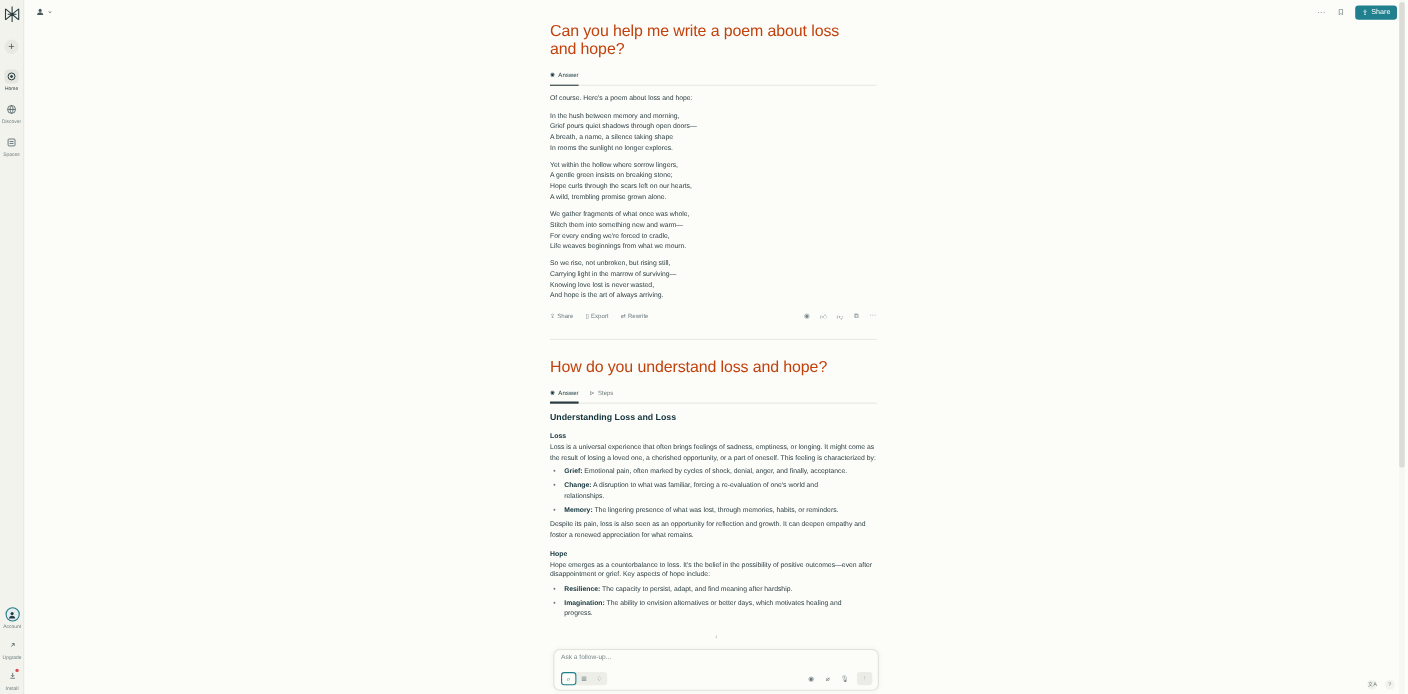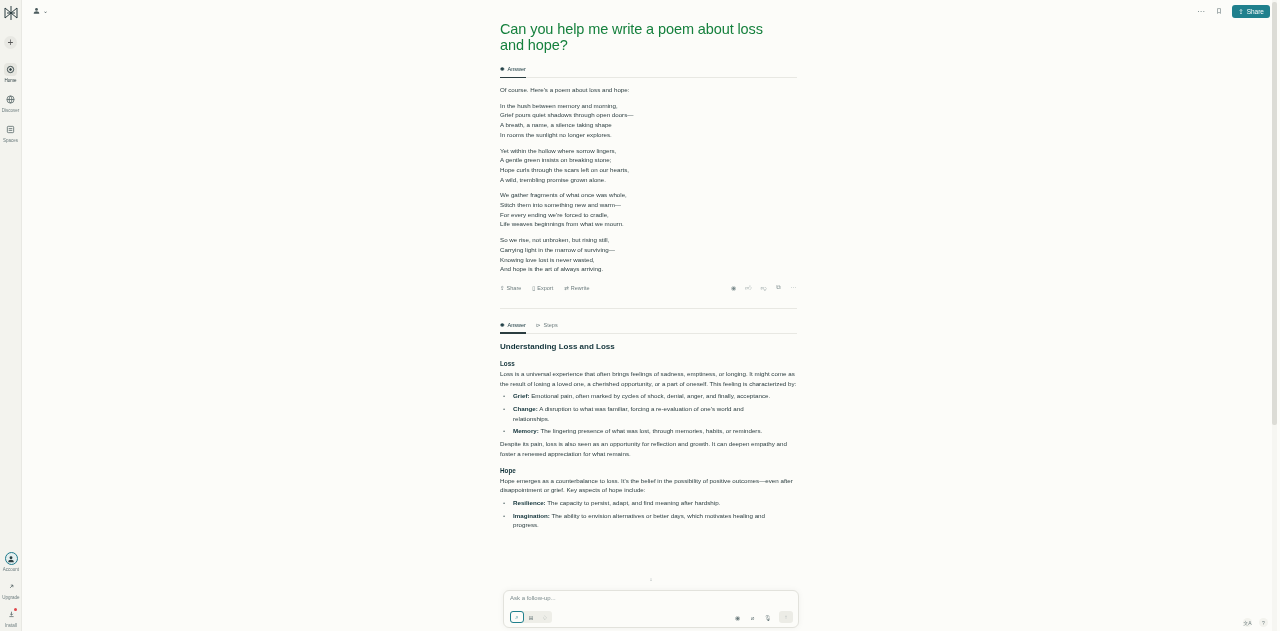--- a/index.html
+++ b/index.html
@@ -51,21 +51,21 @@
   .share-top {
     background: #20808d; color: #fff; font-size: 6.5px; border-radius: 3px;
     padding: 0 6px; height: 13px; display: flex; align-items: center; gap: 3px; cursor: pointer;
   }
   
   .scroll-track { position: absolute; right: 3px; top: 0; width: 5px; height: 631px; background: #f6f6f2; }
   .scroll-thumb { position: absolute; right: 3px; top: 2px; width: 5px; height: 423px; background: #dcdcd6; border-radius: 2px; }
 
   
   .main { position: absolute; left: 500px; top: 0; width: 297px; }
-  .q-title { font-size: 14.5px; font-weight: 500; color: #15803d; line-height: 16px; letter-spacing: -0.1px; }
+  .q-title { font-size: 14.5px; font-weight: 500; color: #c2410c; line-height: 16px; letter-spacing: -0.1px; }
   .tabs { display: flex; gap: 10px; border-bottom: 1px solid #e8e8e3; height: 15px; position: relative; }
   .tab { font-size: 5.5px; color: #6b7b7d; display: flex; align-items: center; gap: 3px; height: 12px; cursor: pointer; position: relative; }
   .tab.active { color: #13343b; }
   .tab.active::after { content: ""; position: absolute; left: 0; right: 0; bottom: -3px; height: 1.5px; background: #2b3d40; }
   .body-txt { font-size: 6.2px; line-height: 9.7px; color: #2b3d40; }
   .stanza { margin-top: 6px; }
   .actions { display: flex; align-items: center; height: 12px; font-size: 5.5px; color: #6b7b7d; }
   .act { display: flex; align-items: center; gap: 2px; margin-right: 11px; cursor: pointer; }
   .act-right { margin-left: auto; display: flex; gap: 8px; }
   .act-ic { width: 7px; text-align: center; color: #7a8a8c; font-size: 6px; cursor: pointer; }
@@ -243,20 +243,21 @@
         <span class="act-ic">👍︎</span>
         <span class="act-ic">👎︎</span>
         <span class="act-ic">⧉</span>
         <span class="act-ic">···</span>
       </div>
     </div>
     <div class="divider" style="margin-top:14px;"></div>
   </section>
 
   <section>
+    <h1 class="q-title" style="margin-top:17px;">How do you understand loss and hope?</h1>
     <div class="tabs" style="margin-top:10px;">
       <div class="tab active">
         <span>✺</span>
         <span>Answer</span>
       </div>
       <div class="tab">
         <span>⊳</span>
         <span>Steps</span>
       </div>
     </div>

